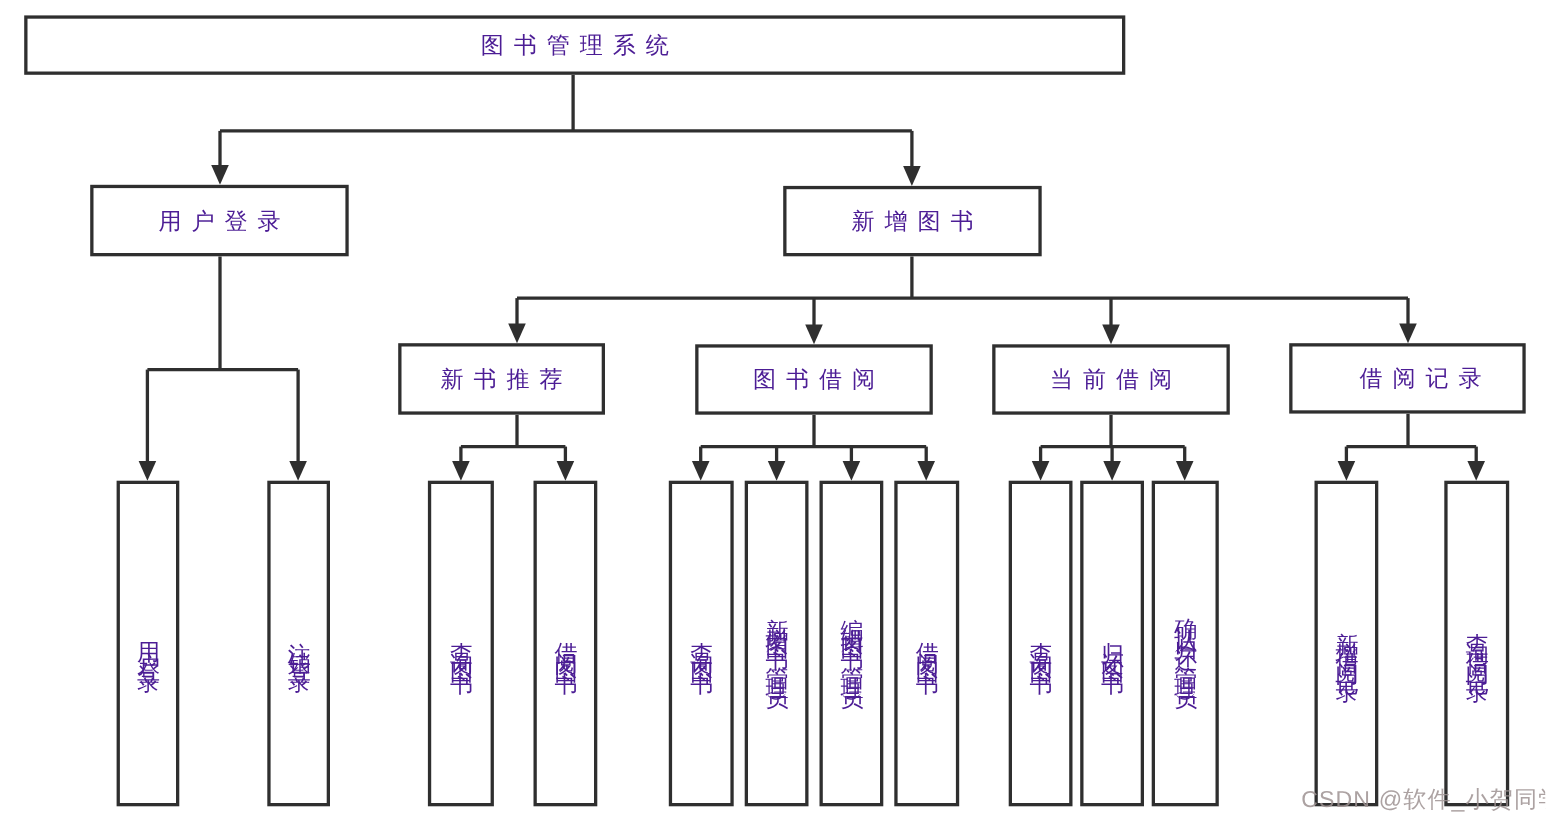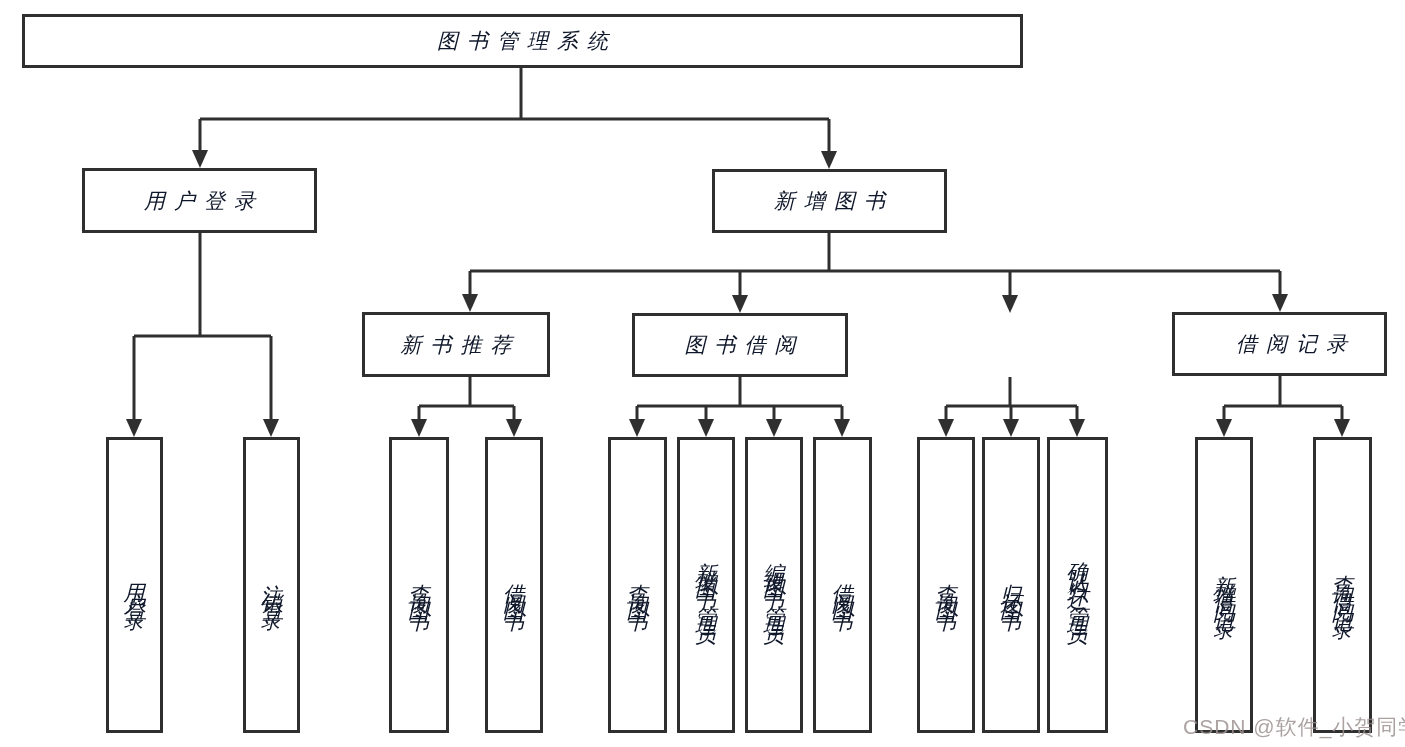--- a/index.html
+++ b/index.html
@@ -5,24 +5,23 @@
   html,body{margin:0;padding:0;background:#ffffff;}
   body{font-family:"Liberation Sans",sans-serif;}
   #canvas{position:relative;width:1405px;height:747px;background:#ffffff;overflow:hidden;}
   #wires{position:absolute;left:0;top:0;z-index:1;}
   .node{
     position:absolute;
     box-sizing:border-box;
     background:#ffffff;
     border:3px solid #2f2f2f;
     display:flex;align-items:center;justify-content:center;
-    color:#0f172a;
+    color:#4c1d95;
     font-size:21px;
     z-index:2;
-    font-style:italic;
   }
   .node.h span{letter-spacing:9px;text-indent:9px;white-space:nowrap;}
   .node.v span{
     writing-mode:vertical-rl;
     text-orientation:mixed;
     letter-spacing:9px;
     line-height:1;
   }
   
   .b-root   {left:22px;  top:14px;  width:1001px;height:54px;}
@@ -148,20 +147,23 @@
   <div class="node h b-mgmt">
     <span>新增图书</span>
   </div>
 
   <div class="node h b-newbook">
     <span>新书推荐</span>
   </div>
   <div class="node h b-borrow">
     <span>图书借阅</span>
   </div>
+  <div class="node h b-current">
+    <span>当前借阅</span>
+  </div>
   <div class="node h b-records">
     <span>借阅记录</span>
   </div>
 
   <div class="node v leaf b-v1">
     <span>用户登录</span>
   </div>
   <div class="node v leaf b-v2">
     <span>注销登录</span>
   </div>

